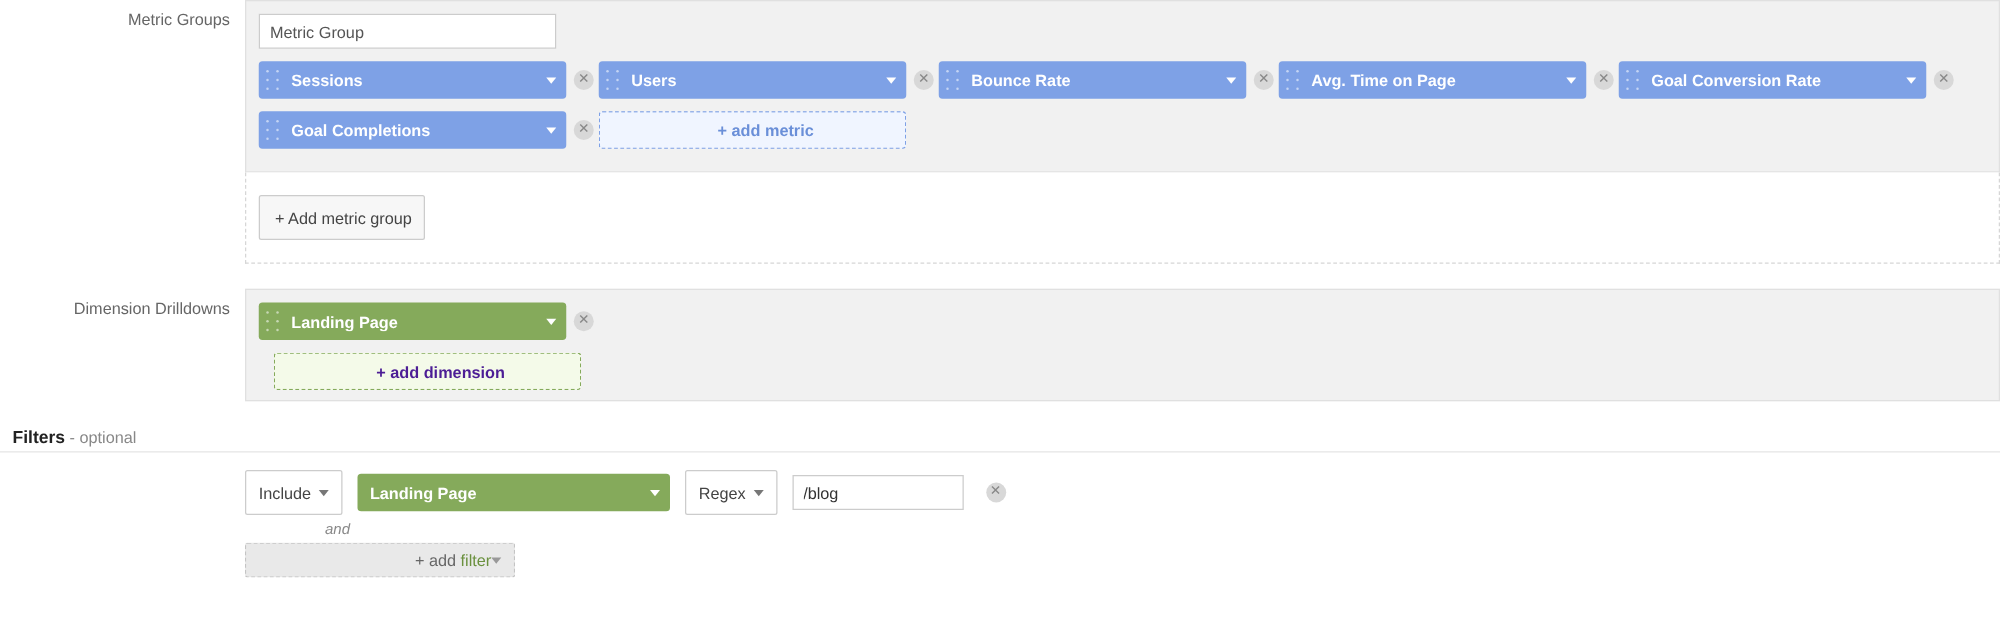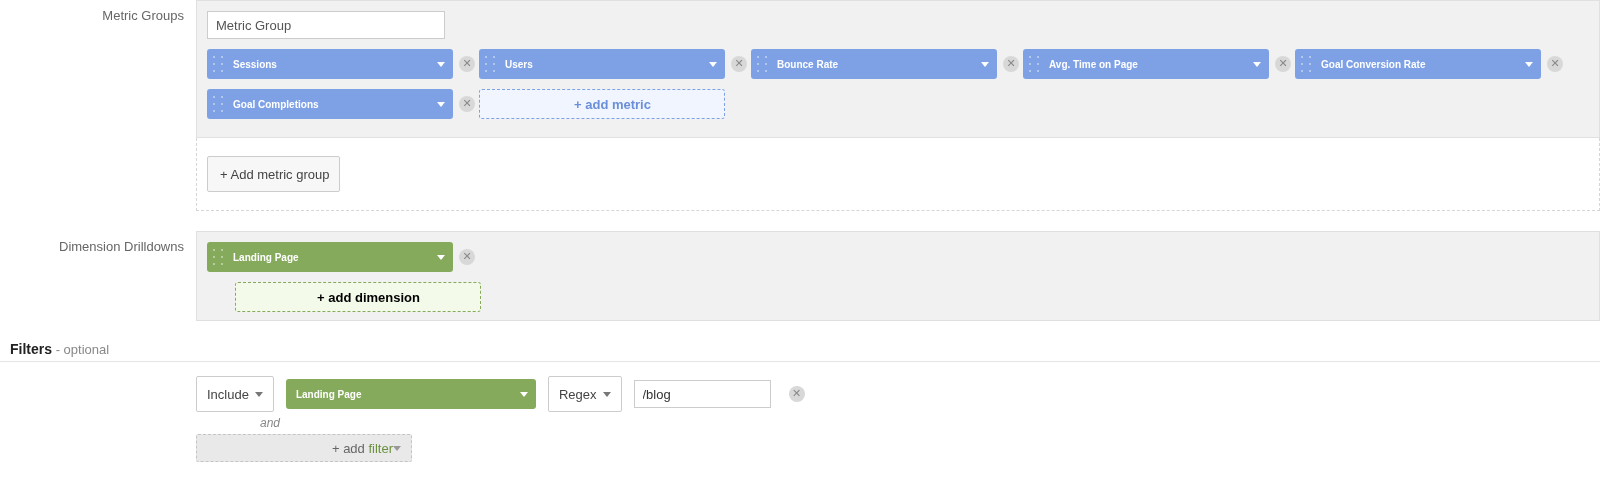--- a/index.html
+++ b/index.html
@@ -51,21 +51,21 @@
   .chips { display: flex; flex-wrap: wrap; gap: 0; }
   .chip-wrap { display: inline-flex; align-items: center; margin: 0 4px 10px 0; }
   .chip {
     display: inline-flex;
     align-items: center;
     height: 30px;
     width: 246px;
     border-radius: 3px;
     color: #fff;
     font-weight: bold;
-    font-size: 10px;
+    font-size: 13px;
     padding: 0 8px 0 6px;
     cursor: pointer;
   }
   .chip-blue { background: #7ea1e6; }
   .chip-green { background: #85aa5b; }
   .chip .grip {
     width: 10px;
     height: 16px;
     margin-right: 10px;
     display: inline-flex;
@@ -109,22 +109,22 @@
     padding-left: 21px;
   }
   .add-chip-blue {
     border: 1px dashed #7ea1e6;
     background: #f0f5ff;
     color: #6a8fd8;
   }
   .add-chip-green {
     border: 1px dashed #85aa5b;
     background: #f4fae9;
-    color: #000000;
-    margin-left: 28px;
+    color: #4c1d95;
+    margin-left: 12px;
     margin-top: 2px;
   }
 
   .btn {
     display: inline-flex;
     align-items: center;
     height: 36px;
     padding: 0 10px;
     background: #f7f7f7;
     border: 1px solid #ccc;

